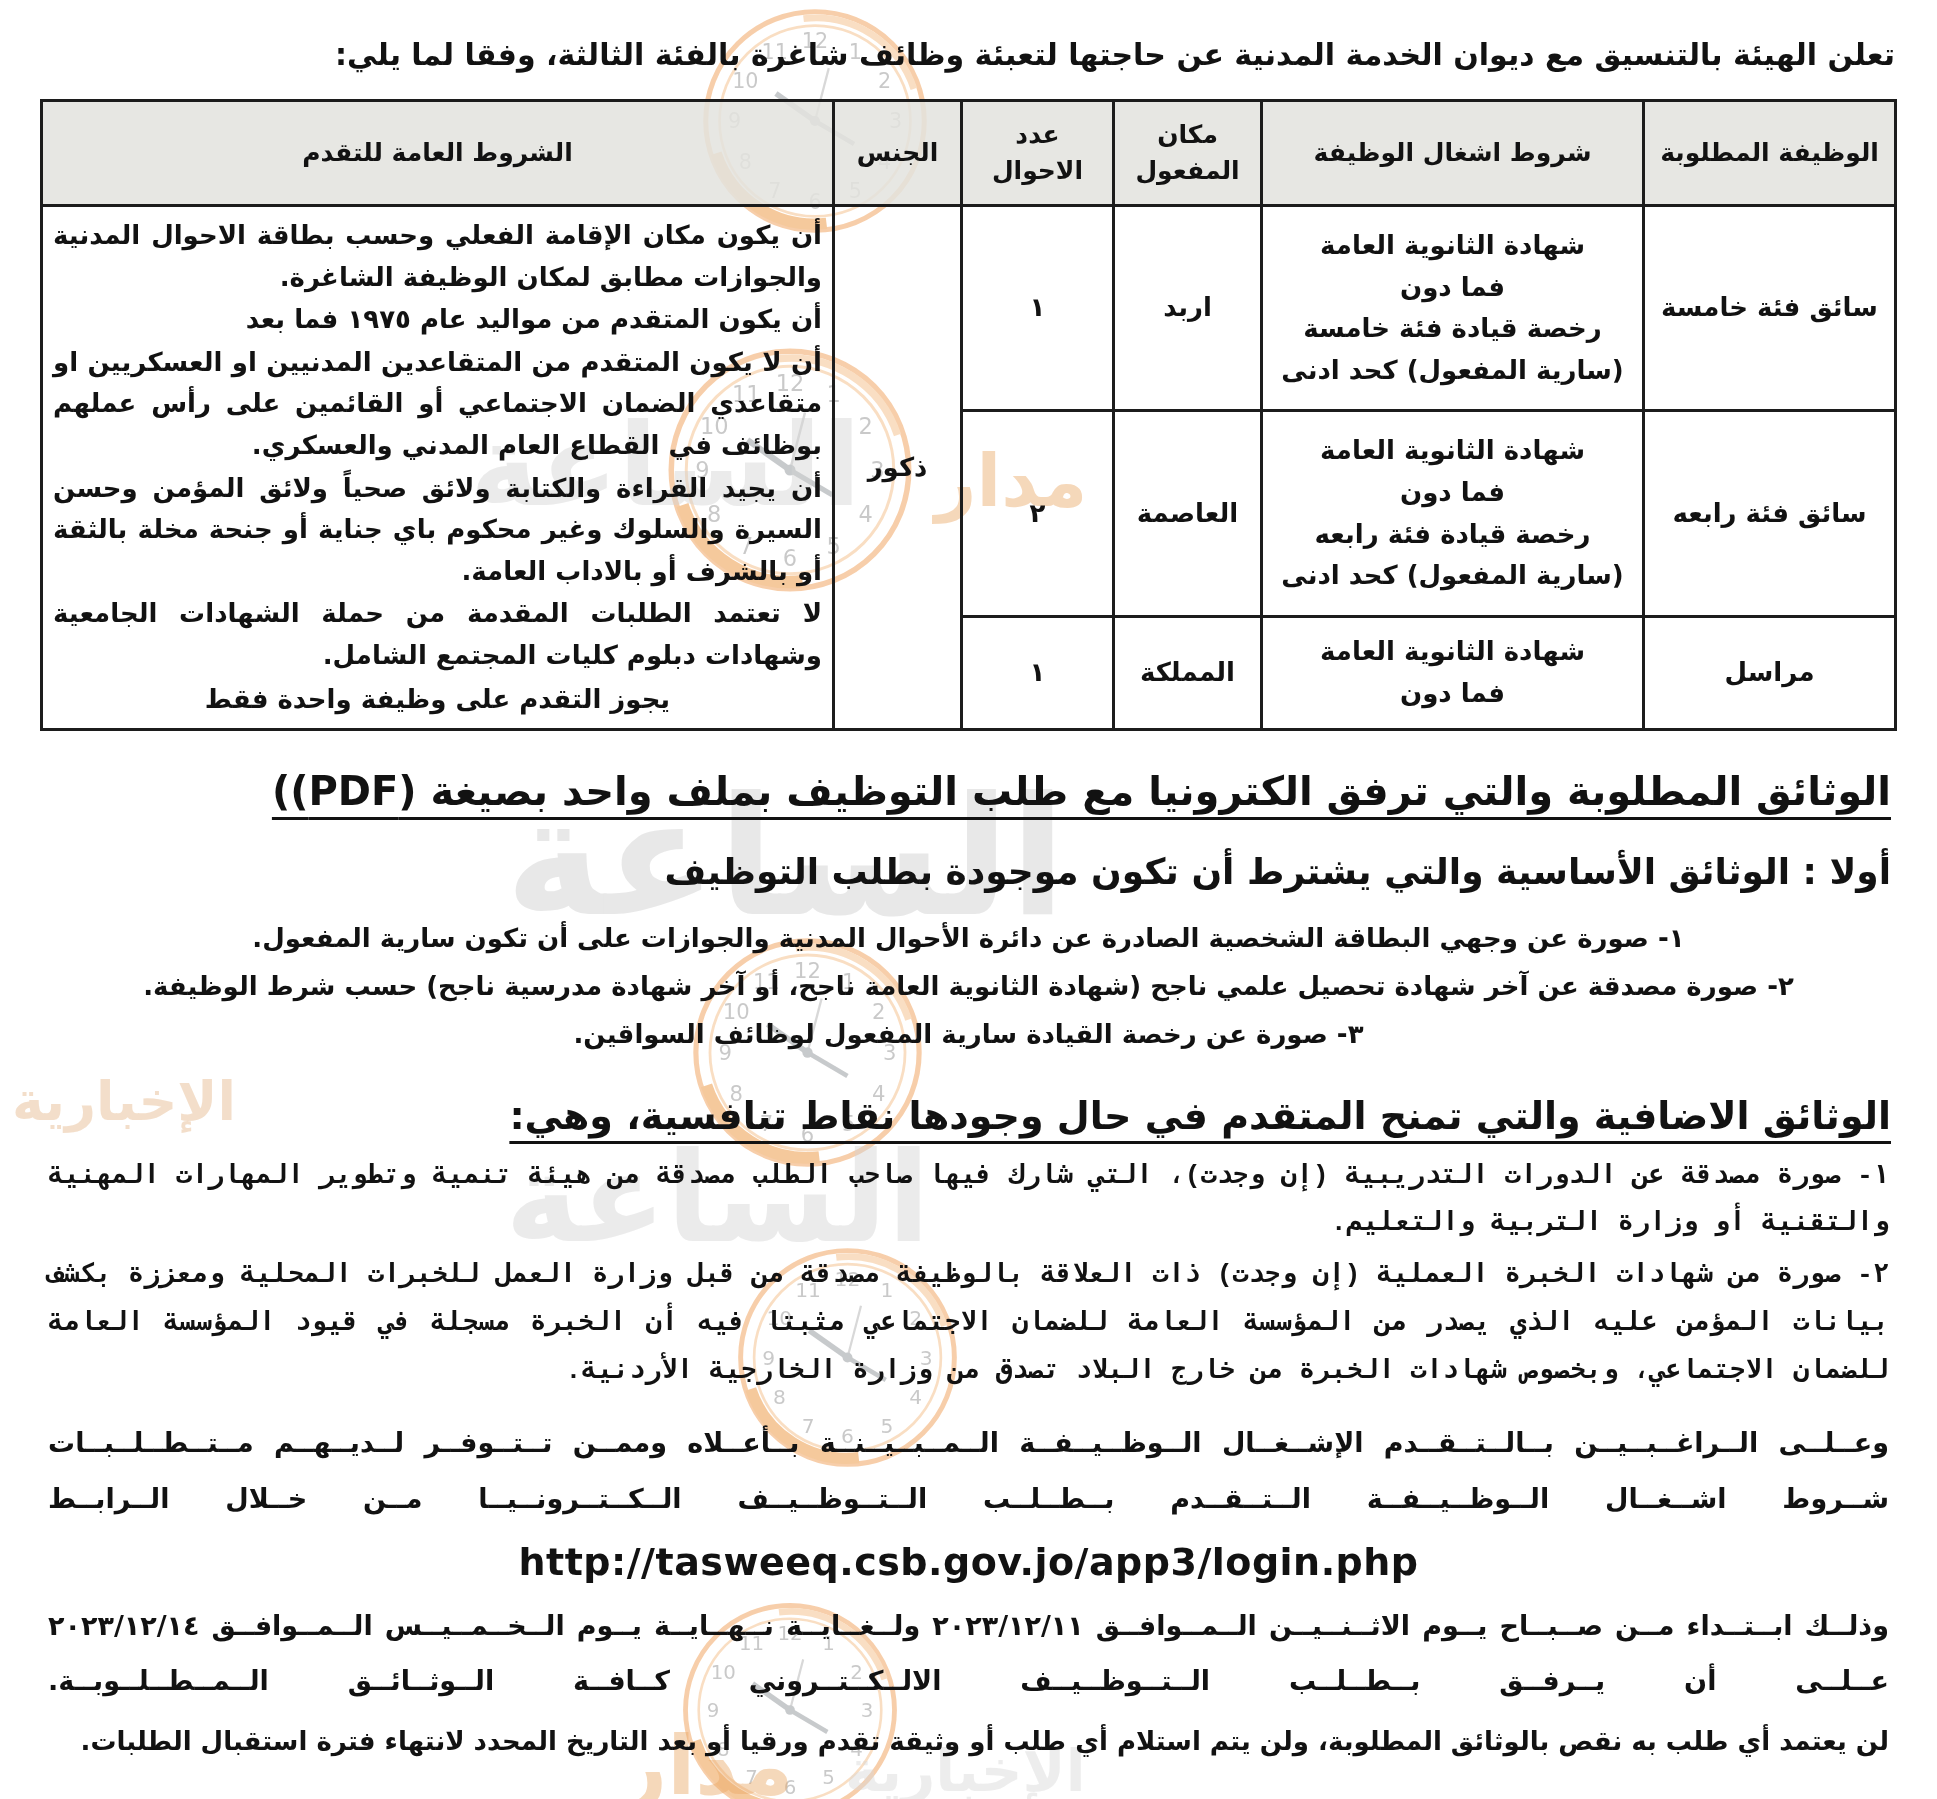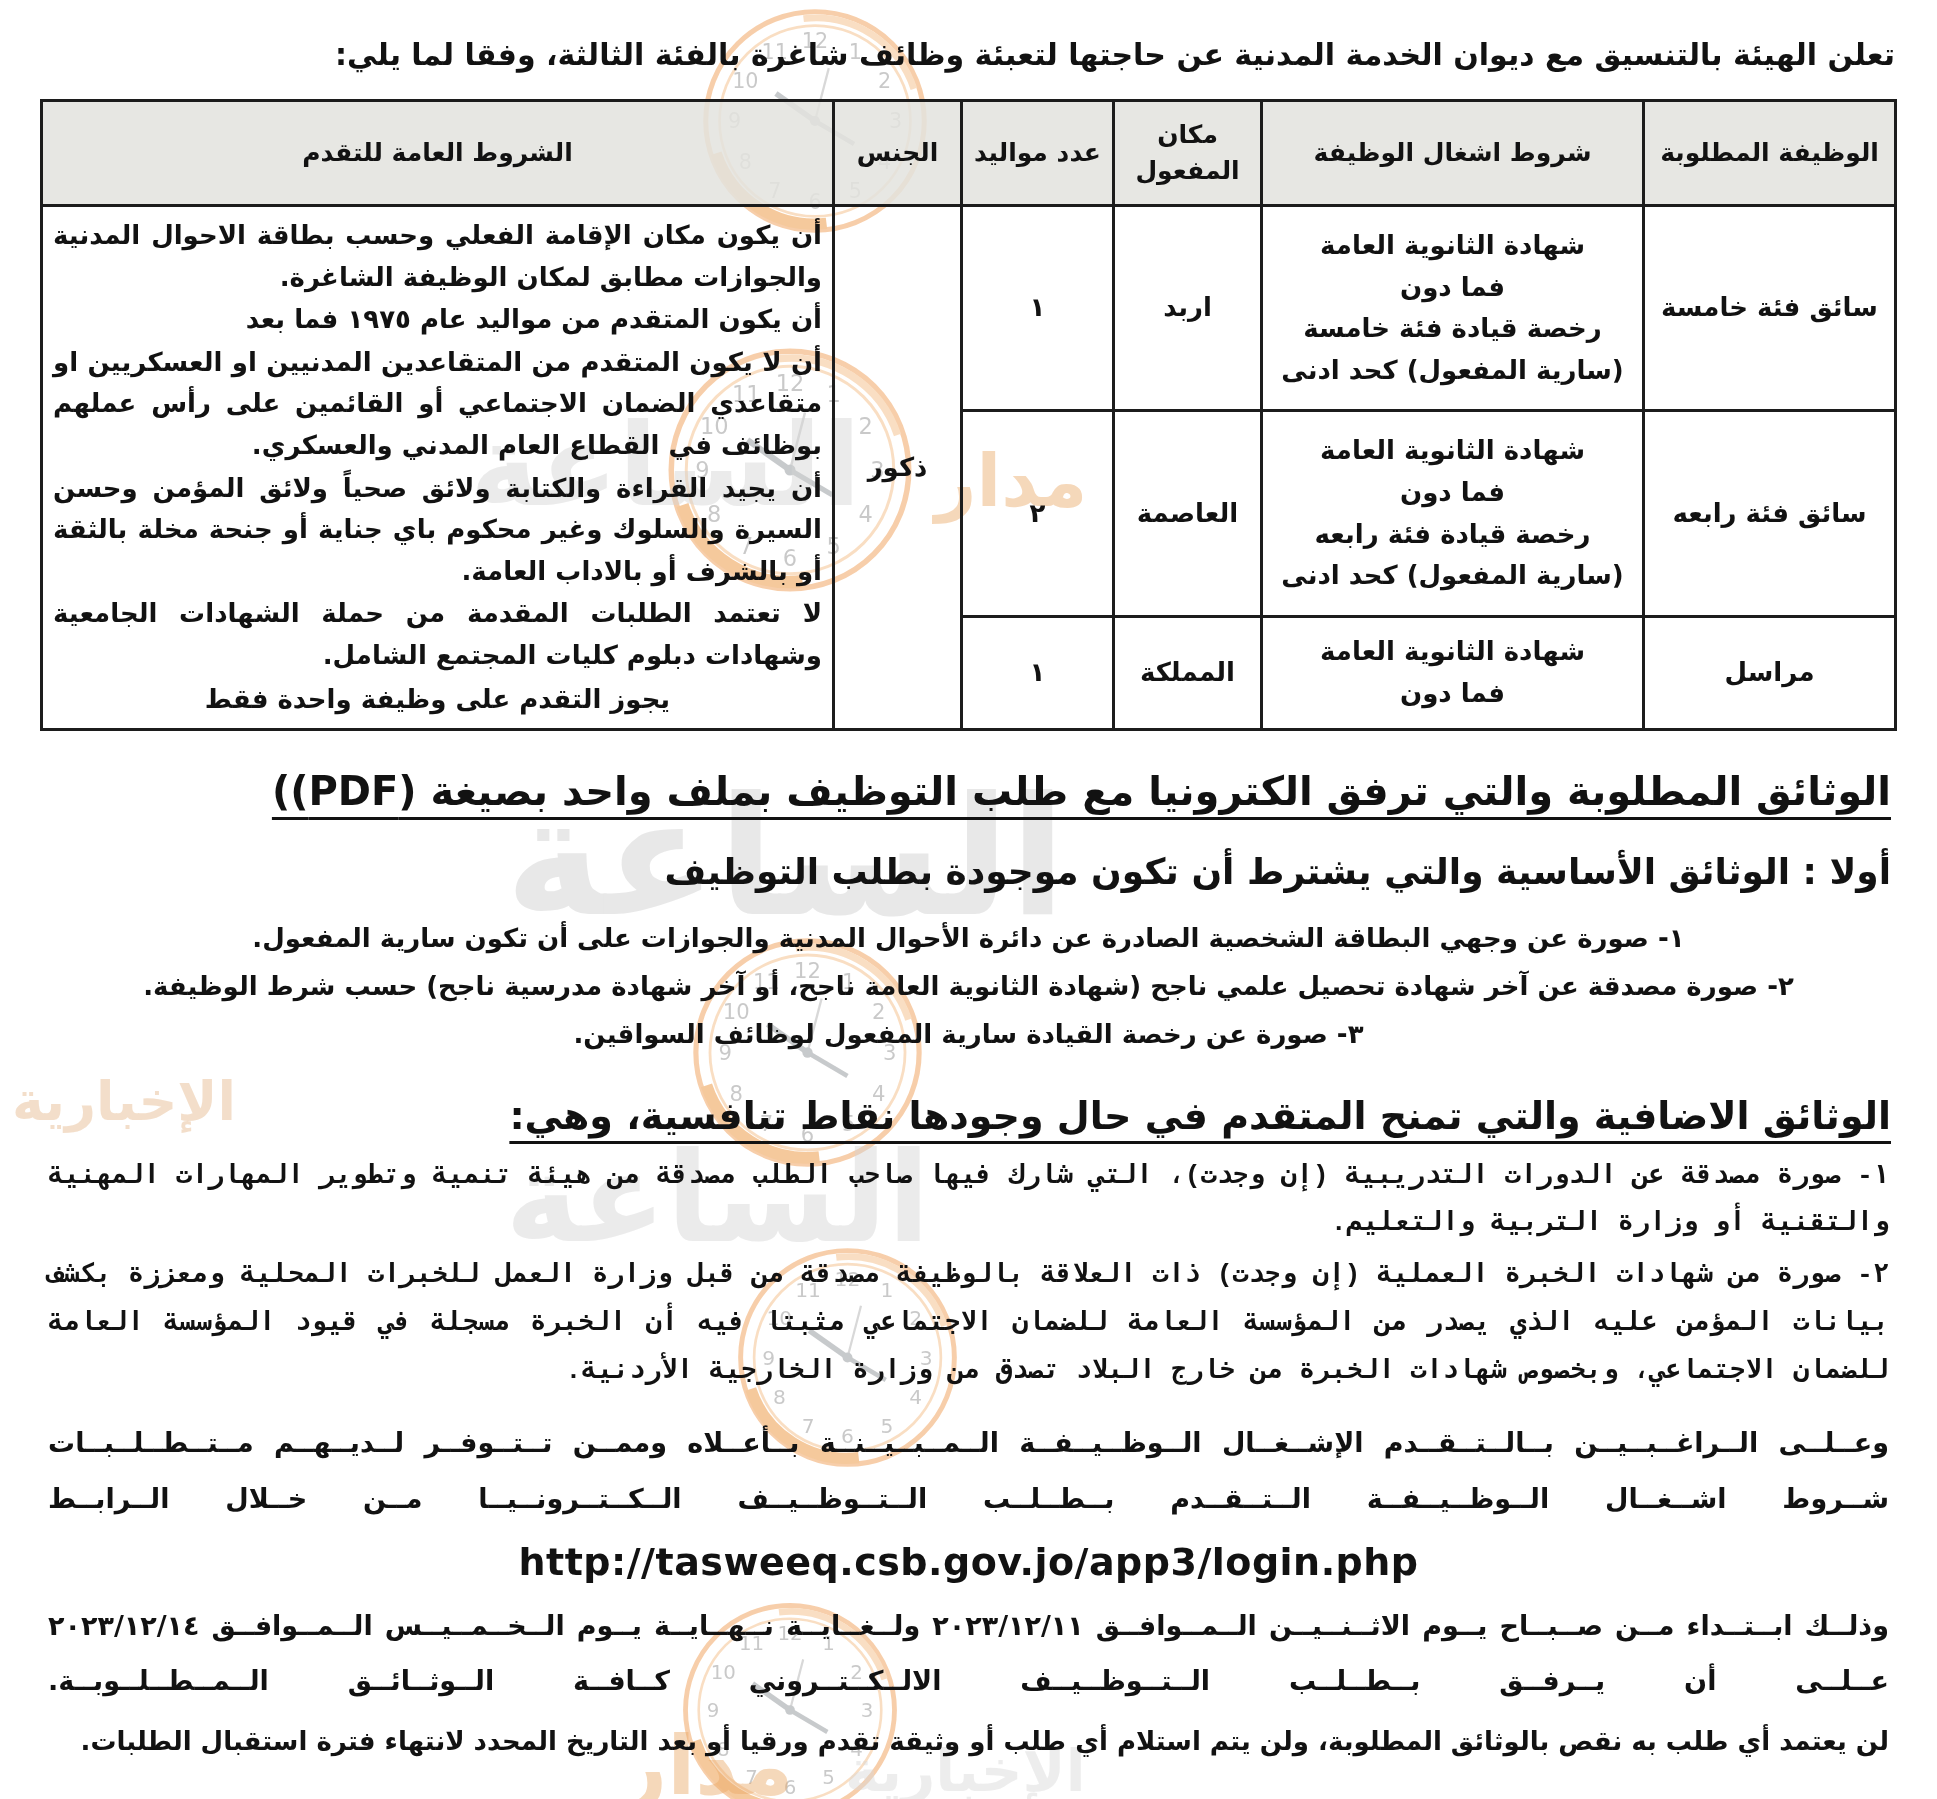--- a/index.html
+++ b/index.html
@@ -195,21 +195,21 @@
         <col style="width:148px">
         <col style="width:152px">
         <col style="width:128px">
         <col>
       </colgroup>
       <thead>
         <tr>
           <th>الوظيفة المطلوبة</th>
           <th>شروط اشغال الوظيفة</th>
           <th>مكان المفعول</th>
-          <th>عدد مواليد</th>
+          <th>عدد الاحوال</th>
           <th>الجنس</th>
           <th>الشروط العامة للتقدم</th>
         </tr>
       </thead>
       <tbody>
         <tr>
           <td>سائق فئة خامسة</td>
           <td class="ml">شهادة الثانوية العامة
 فما دون
 رخصة قيادة فئة خامسة

